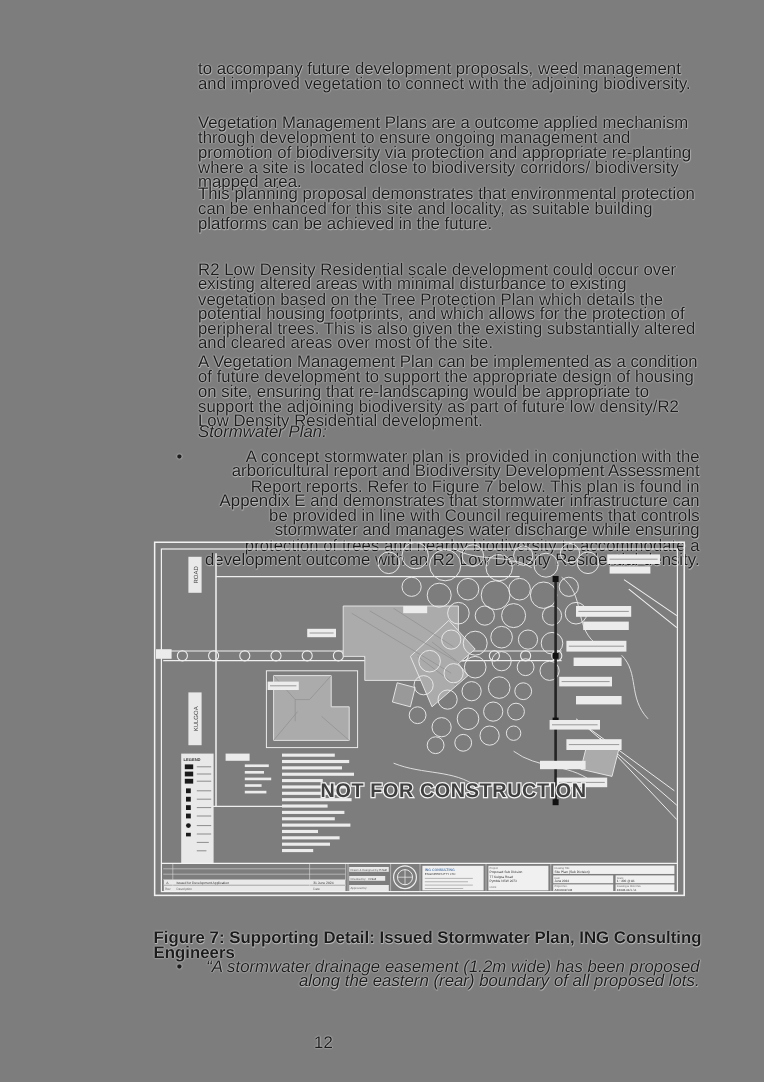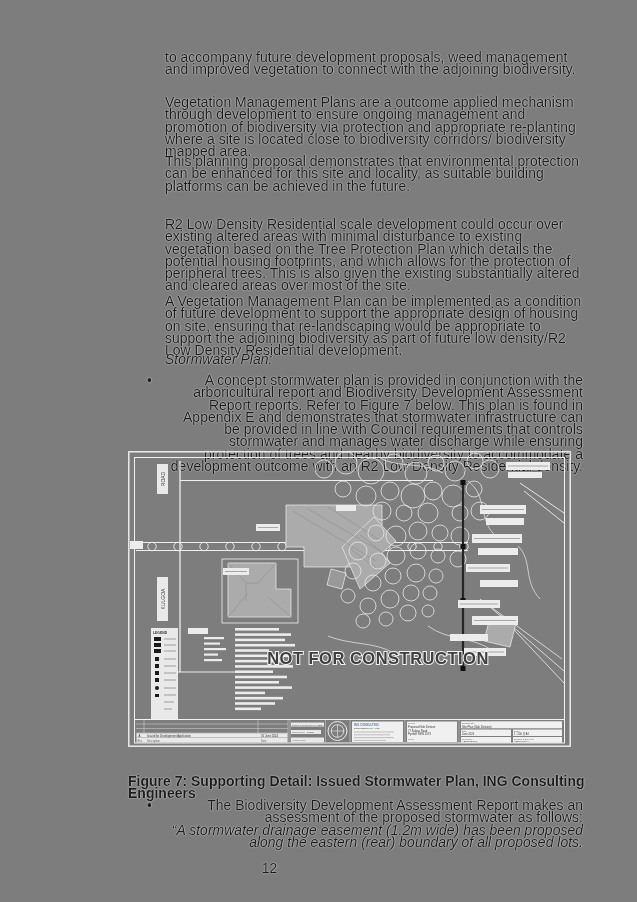--- a/index.html
+++ b/index.html
@@ -327,18 +327,17 @@
     </g>
   </g>
 </svg>
 </div>
 
 <div class="caption" style="top:775px">Figure 7: Supporting Detail: Issued Stormwater Plan, ING Consulting Engineers</div>
 
 <div class="bullet" style="top:799px">
   <span class="marker">•</span>
   <span class="btext">
-    <span>The Biodiversity Development Assessment Report makes an assessment of the proposed stormwater as follows:</span>
     <span class="italic" style="display:block">“A stormwater drainage easement (1.2m wide) has been proposed along the eastern (rear) boundary of all proposed lots.</span>
   </span>
 </div>
 
 <div class="pagenum" style="top:862px">12</div>
 
 </body></html>

